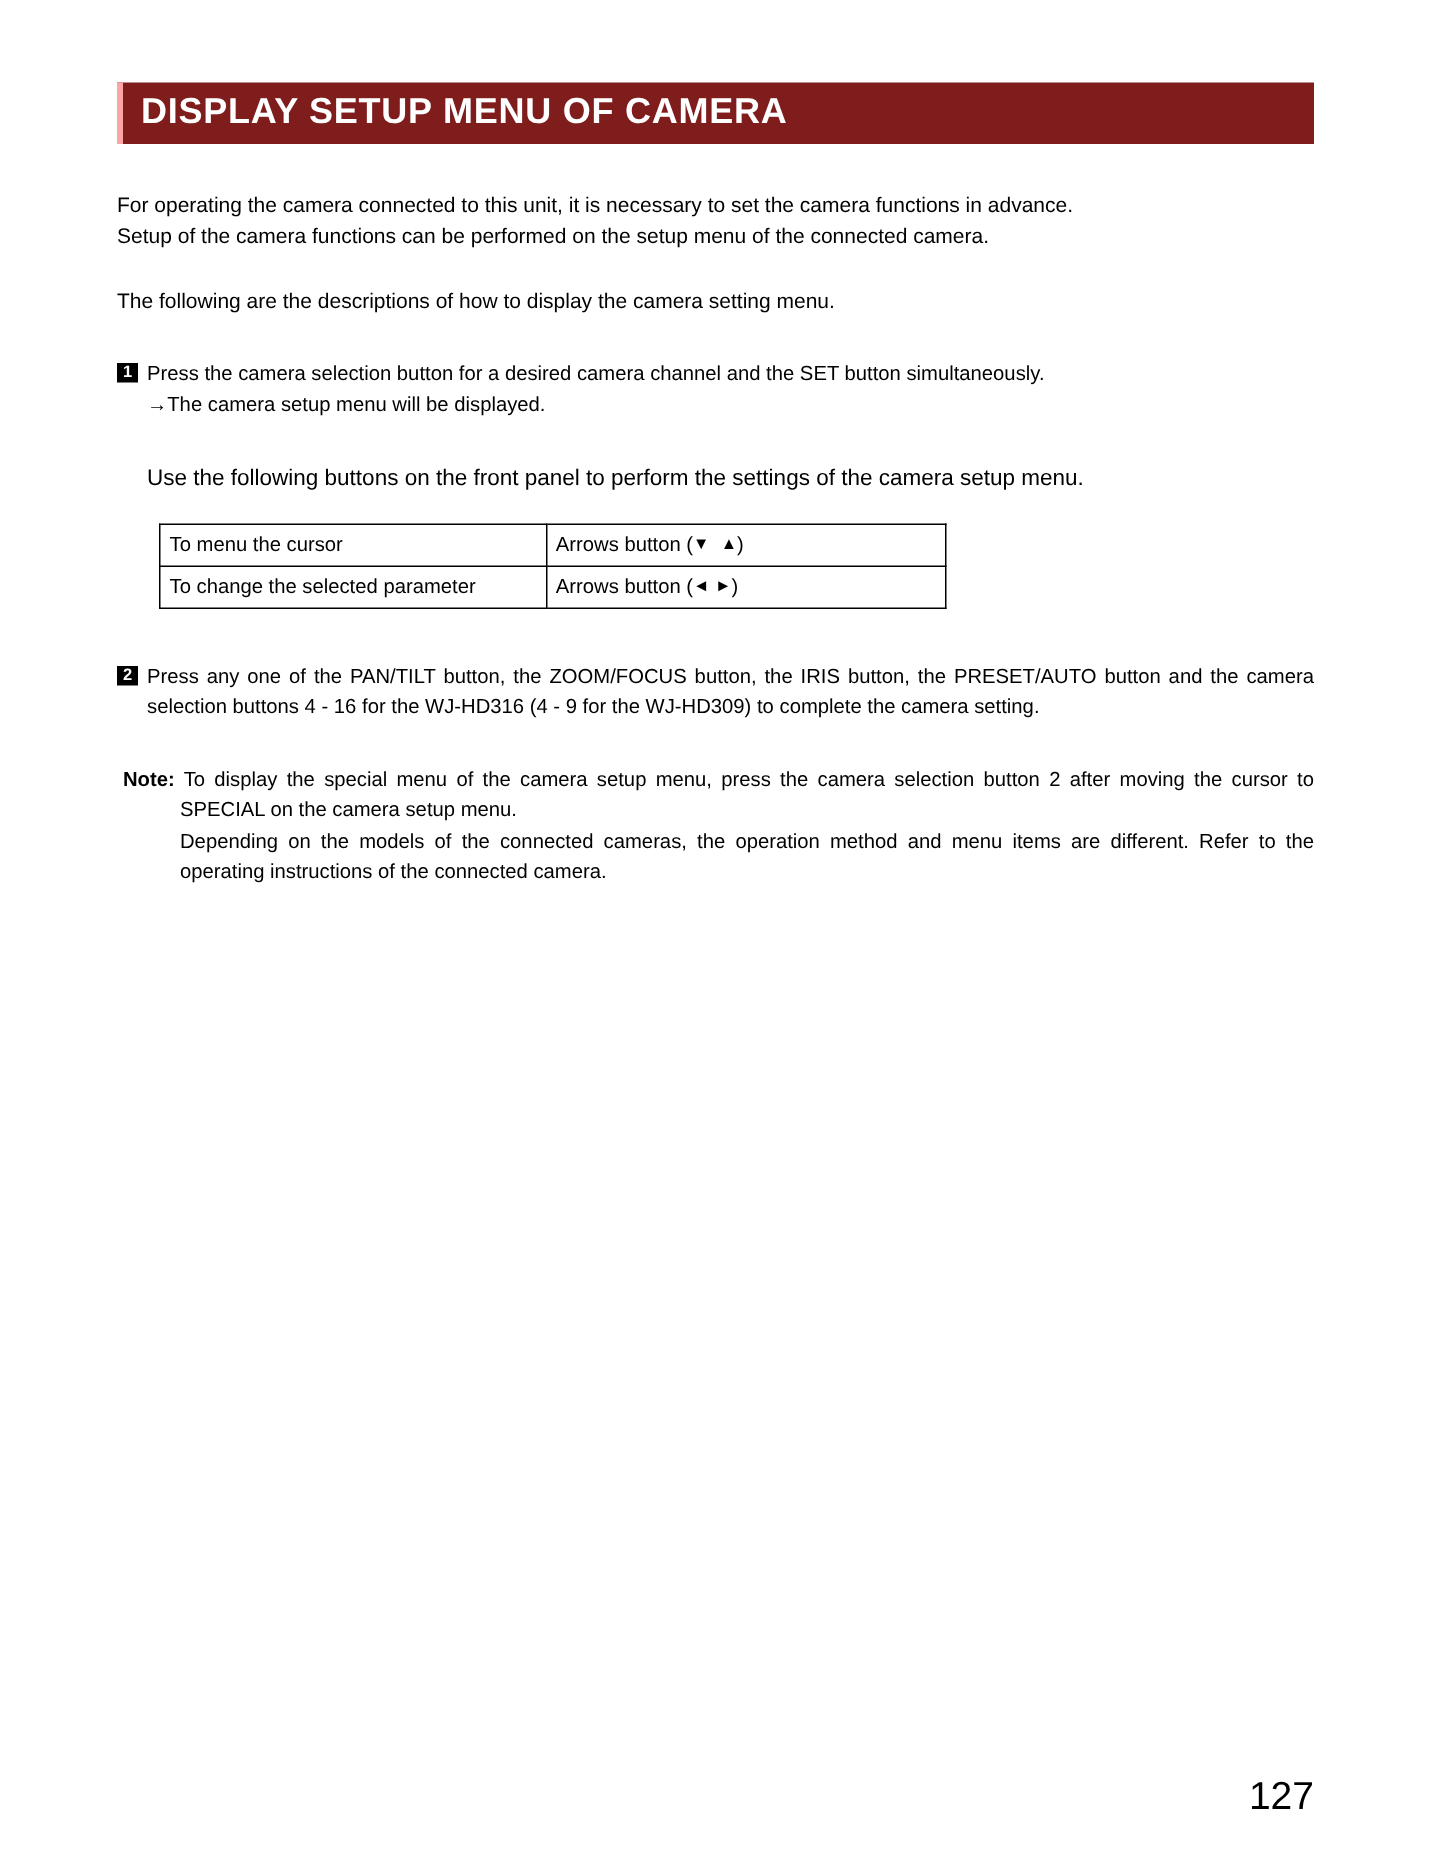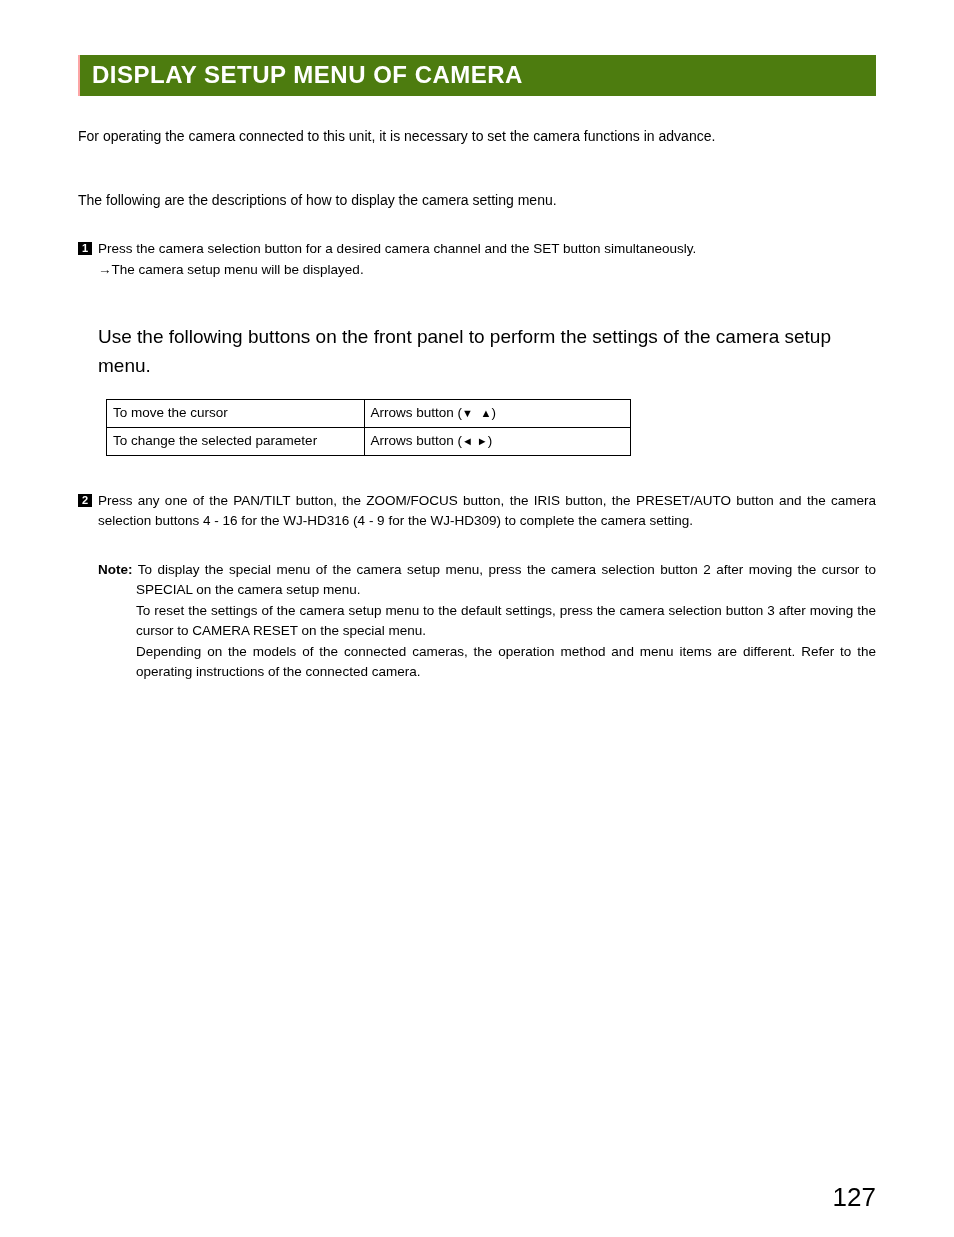--- a/index.html
+++ b/index.html
@@ -12,27 +12,27 @@
       background: #ffffff;
       width: 954px;
       height: 1237px;
       position: relative;
       color: #000;
     }
     .page-content {
       padding: 55px 78px 0 78px;
     }
     .title-bar {
-      background: #4d7c0f;
+      background: #7f1d1d;
       color: #ffffff;
       font-size: 24px;
       font-weight: bold;
       padding: 6px 12px 7px 12px;
       letter-spacing: 0.5px;
-      border-left: 2px solid #fca5a5;
+      border-left: 4px solid #fca5a5;
       margin-bottom: 30px;
     }
     .intro-text {
       font-size: 14px;
       line-height: 1.52;
       margin-bottom: 28px;
       text-align: justify;
     }
     .step-block {
       margin-left: 0;
@@ -62,23 +62,23 @@
       flex: 1;
       text-align: justify;
     }
     .step-sub {
       margin-left: 20px;
       font-size: 13.5px;
       line-height: 1.52;
     }
     .mid-note {
       margin-left: 20px;
-      font-size: 19px;
+      font-size: 15px;
       line-height: 1.52;
-      margin-top: 43px;
+      margin-top: 28px;
       margin-bottom: 18px;
     }
     .op-table {
       border-collapse: collapse;
       margin-left: 28px;
       margin-bottom: 35px;
       width: 525px;
     }
     .op-table td {
       border: 1px solid #000;
@@ -91,21 +91,21 @@
       width: 258px;
     }
     .op-table td.col-right {
       width: 267px;
     }
     .arrow-sym {
       font-size: 11px;
       vertical-align: middle;
     }
     .note-block {
-      margin-left: 20px;
+      margin-left: 4px;
       margin-top: 28px;
       font-size: 13.5px;
       line-height: 1.52;
       text-align: justify;
     }
     .note-label {
       font-weight: bold;
     }
     .note-indent {
       padding-left: 38px;
@@ -125,39 +125,39 @@
     }
   </style>
 </head>
 <body>
 
 <div class="page-content">
   <div class="title-bar">DISPLAY SETUP MENU OF CAMERA</div>
 
   <div class="intro-text">
     <span>For operating the camera connected to this unit, it is necessary to set the camera functions in advance.</span><br>
-    <br>
+    <span>Setup of the camera functions can be performed on the setup menu of the connected camera.</span><br>
     <br>
     <span>The following are the descriptions of how to display the camera setting menu.</span>
   </div>
 
   <div class="step-block">
     <div class="step-line">
       <span class="step-num">1</span>
       <span class="step-text">Press the camera selection button for a desired camera channel and the SET button simultaneously.</span>
     </div>
     <div class="step-sub">→The camera setup menu will be displayed.</div>
   </div>
 
   <div class="mid-note">Use the following buttons on the front panel to perform the settings of the camera setup menu.</div>
 
   <table class="op-table">
     <tbody>
         <tr>
-      <td class="col-left">To move the cursor</td>
+      <td class="col-left">To menu the cursor</td>
       <td class="col-right">
         <span>Arrows button (</span><span class="arrow-sym">▼</span>&nbsp;&nbsp;<span class="arrow-sym">▲</span><span>)</span>
       </td>
     </tr>
     <tr>
       <td class="col-left">To change the selected parameter</td>
       <td class="col-right">
         <span>Arrows button (</span><span class="arrow-sym">◄</span>&nbsp;<span class="arrow-sym">►</span><span>)</span>
       </td>
     </tr>
@@ -168,18 +168,17 @@
     <div class="step-line">
       <span class="step-num">2</span>
       <span class="step-text">Press any one of the PAN/TILT button, the ZOOM/FOCUS button, the IRIS button, the PRESET/AUTO button and the camera selection buttons 4 - 16 for the WJ-HD316 (4 - 9 for the WJ-HD309) to complete the camera setting.</span>
     </div>
   </div>
 
   <div class="note-block">
     <div class="note-first">
       <span class="note-label">Note:</span><span> To display the special menu of the camera setup menu, press the camera selection button 2 after moving the cursor to SPECIAL on the camera setup menu.</span>
     </div>
-    <div class="note-indent">To reset the settings of the camera setup menu to the default settings, press the camera selection button 3 after moving the cursor to CAMERA RESET on the special menu.</div>
     <div class="note-indent">Depending on the models of the connected cameras, the operation method and menu items are different. Refer to the operating instructions of the connected camera.</div>
   </div>
 </div>
 
 <div class="page-number">127</div>
 
 </body></html>

